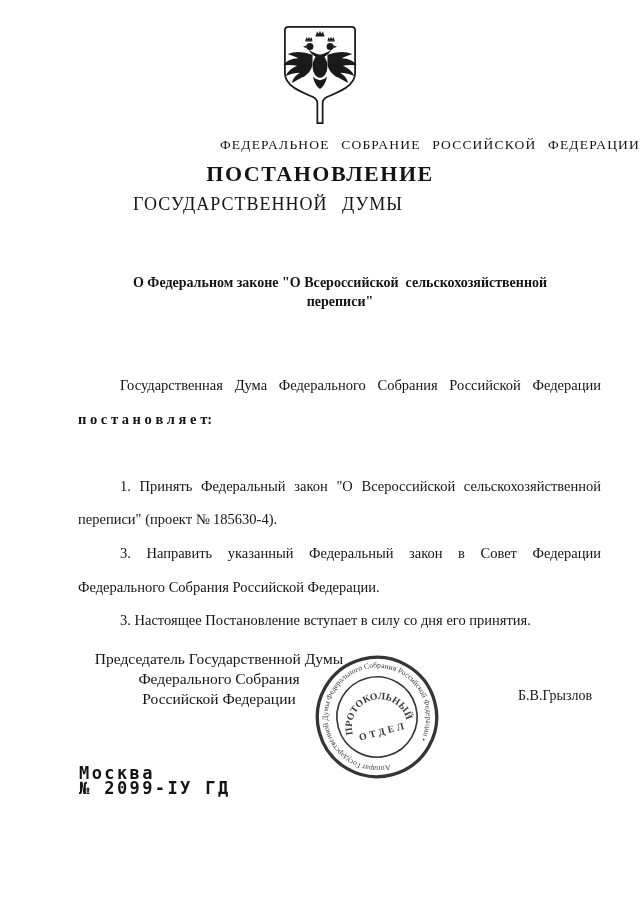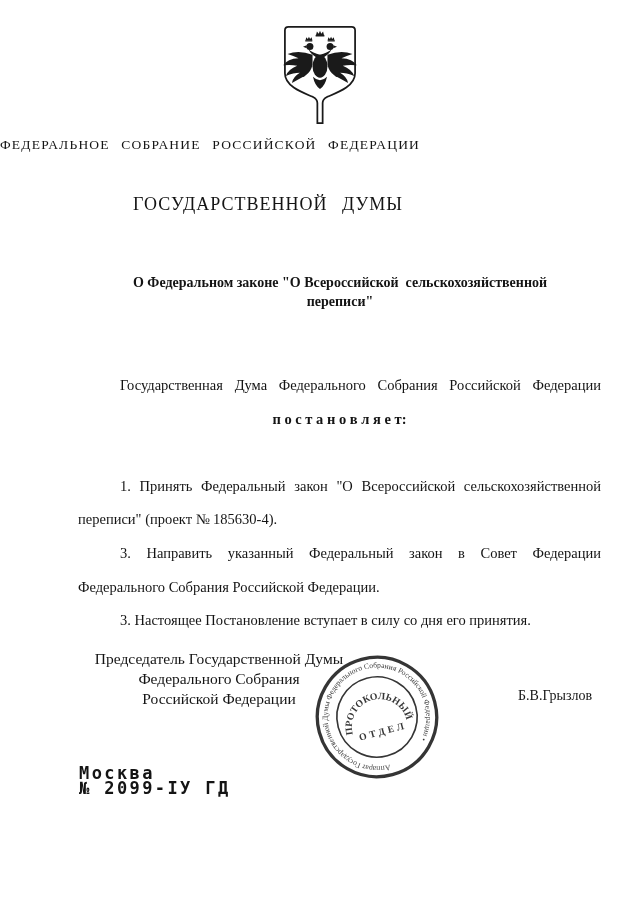--- a/index.html
+++ b/index.html
@@ -1,32 +1,32 @@
 <!DOCTYPE html>
 <html><head>
 <meta charset="utf-8">
 <style>
   html,body{margin:0;padding:0;background:#fff;}
   .page{position:relative;width:640px;height:900px;background:#ffffff;overflow:hidden;
         font-family:"Liberation Serif",serif;color:#141414;}
   .emblem{position:absolute;left:276px;top:25px;width:88px;height:100px;}
-  .org-line{position:absolute;top:137px;left:0;width:640px;text-align:left;
+  .org-line{position:absolute;top:137px;left:0;width:640px;text-align:right;
             font-size:13.5px;letter-spacing:1.2px;word-spacing:7px;white-space:nowrap;}
   .doc-type{position:absolute;top:161px;left:0;width:640px;text-align:center;
             font-weight:bold;font-size:22px;letter-spacing:1.5px;white-space:nowrap;}
   .doc-org{position:absolute;top:194px;left:0;width:536px;text-align:center;
            font-size:18px;letter-spacing:1px;word-spacing:9px;white-space:nowrap;}
   .subject{position:absolute;top:273px;left:78px;width:524px;text-align:center;
            font-weight:bold;font-size:14px;line-height:19px;}
   .subject div{white-space:pre-wrap;}
   .docbody{position:absolute;top:369px;left:78px;width:523px;font-size:14.5px;}
   .bline{line-height:33.6px;height:33.6px;overflow:visible;}
   .b-just{text-align:justify;text-align-last:justify;font-family:Liberation Serif, serif;}
   .b-ind{text-indent:42px;}
-  .resolves{font-weight:bold;text-align:center;}
+  .resolves{font-weight:bold;}
   .sig{position:absolute;top:649px;left:78px;width:282px;text-align:center;
        font-size:15.5px;line-height:20px;}
   .sig div{white-space:nowrap;}
   .signer{position:absolute;top:688px;left:518px;font-size:14px;white-space:nowrap;}
   .stamp{position:absolute;left:303px;top:645px;width:148px;height:144px;}
   .footer{position:absolute;left:79px;top:766px;font-family:"DejaVu Sans Mono",monospace;
           font-size:17px;line-height:14.6px;font-weight:bold;letter-spacing:2.4px;white-space:nowrap;}
 </style>
 </head>
 <body>
@@ -50,20 +50,21 @@
       <ellipse cx="50" cy="47" rx="8.5" ry="13"></ellipse>
       <path id="wingL" d="M41.5,34 Q26,28 13,33 Q21,35.5 25.5,38 Q13,38.5 8,46 Q17,45 24,46.5 Q14,50.5 11,58 Q20,54.5 27,54.5 Q19,59.5 18,66 Q27,61 33.5,57.5 Q40,53 41.5,45 Z"></path>
       <use href="#wingL" transform="translate(100,0) scale(-1,1)"></use>
       <path d="M42,59 Q50,67 58,59 Q56,69 50,73 Q44,69 42,59 Z"></path>
       <circle cx="30.5" cy="57" r="2.3"></circle>
       <circle cx="69.5" cy="57" r="2.3"></circle>
     </g>
   </svg>
 
   <div class="org-line">ФЕДЕРАЛЬНОЕ СОБРАНИЕ РОССИЙСКОЙ ФЕДЕРАЦИИ</div>
+  <div class="doc-type">ПОСТАНОВЛЕНИЕ</div>
   <div class="doc-org">ГОСУДАРСТВЕННОЙ ДУМЫ</div>
 
   <div class="subject">
     <div>О Федеральном законе "О Всероссийской  сельскохозяйственной</div>
     <div>переписи"</div>
   </div>
 
   <div class="docbody">
     <div class="bline b-just b-ind">Государственная Дума Федерального Собрания Российской Федерации</div>
     <div class="bline resolves">п о с т а н о в л я е т:</div>

